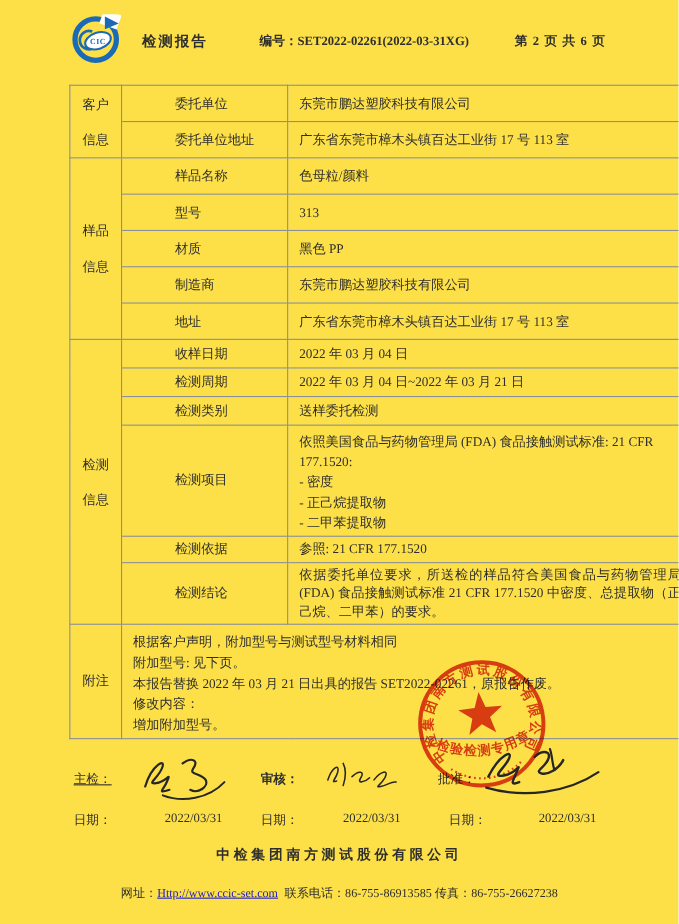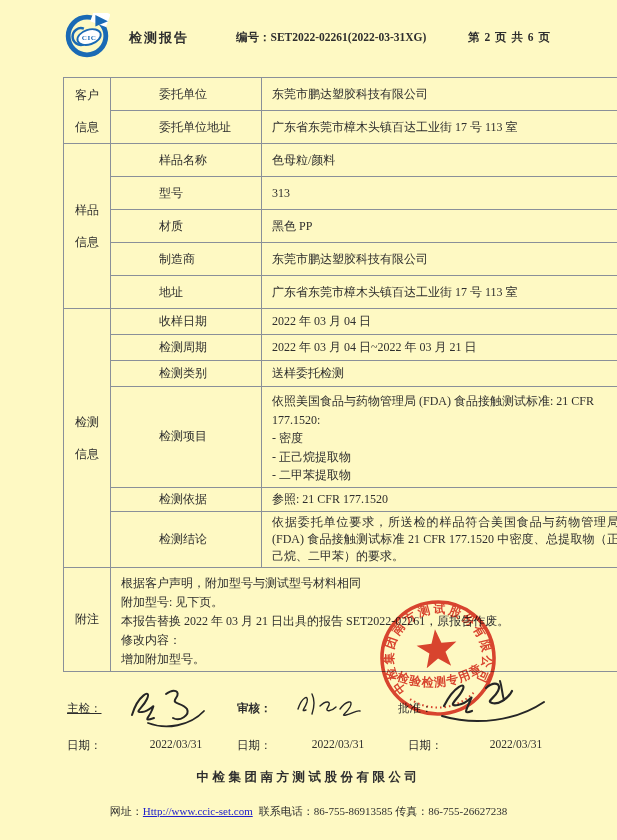--- a/index.html
+++ b/index.html
@@ -1,17 +1,17 @@
 <!DOCTYPE html>
 <html><head>
 <meta charset="utf-8">
 <style>
   html,body { margin:0; padding:0; background:#ffffff; }
   .page {
-    position:relative; width:617px; height:840px; background:#fef9c3;
+    position:relative; width:617px; height:840px; background:#fde047;
     font-family:"Liberation Serif","DejaVu Serif",serif;
     color:#2e2e2e; overflow:hidden;
   }
   
   .hdr-logo { position:absolute; left:64px; top:13px; width:46px; height:46px; }
   .hdr-title { position:absolute; left:129px; top:29px; font-size:13px; font-weight:bold; letter-spacing:2px; }
   .hdr-no { position:absolute; left:236px; top:30px; font-size:11.5px; font-weight:bold; }
   .hdr-page { position:absolute; left:468px; top:30px; font-size:11.5px; font-weight:bold; letter-spacing:1px; }
   
   .report-table { position:absolute; left:63px; top:77px; border-collapse:collapse; table-layout:fixed; width:565px; }

